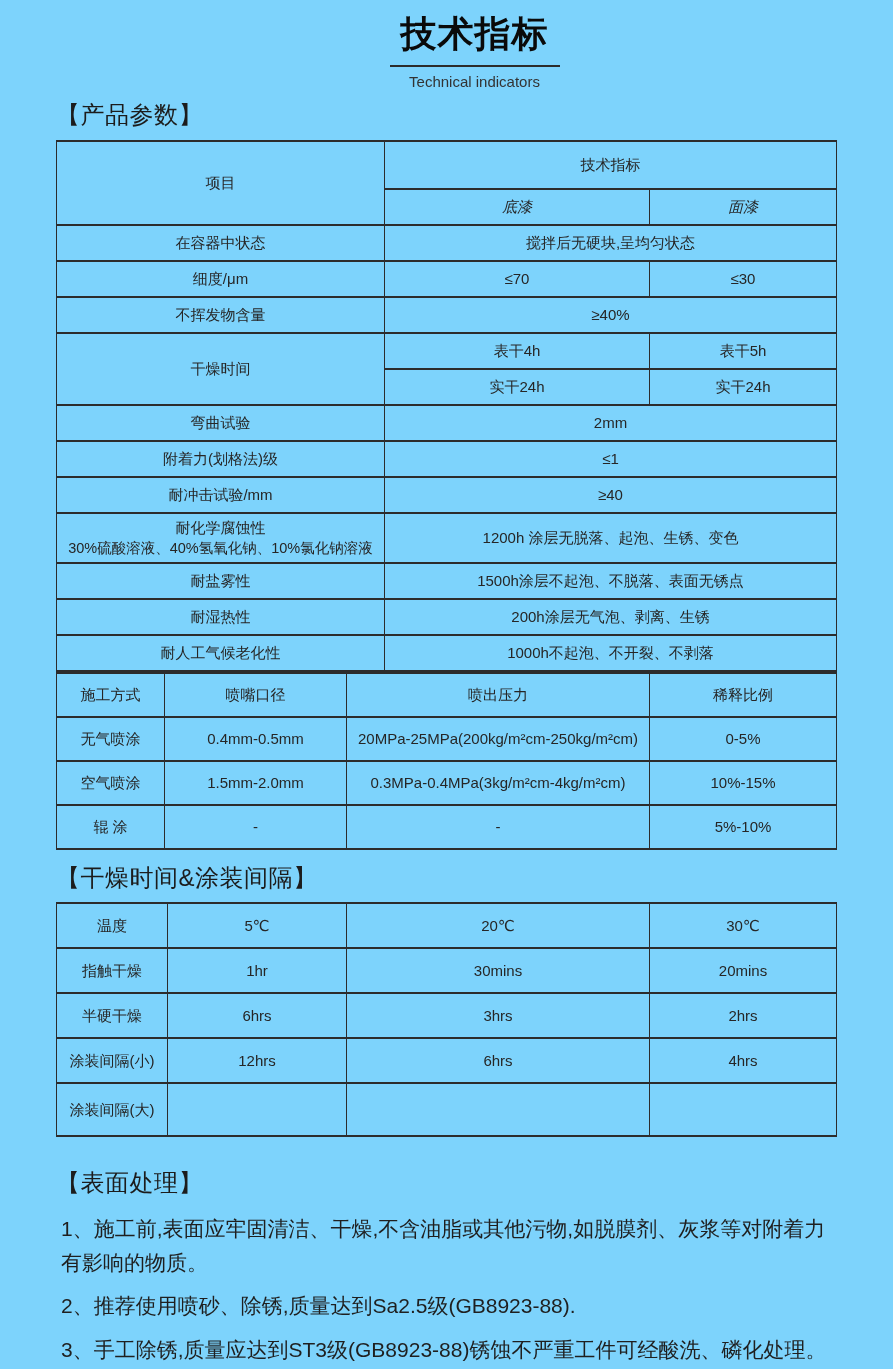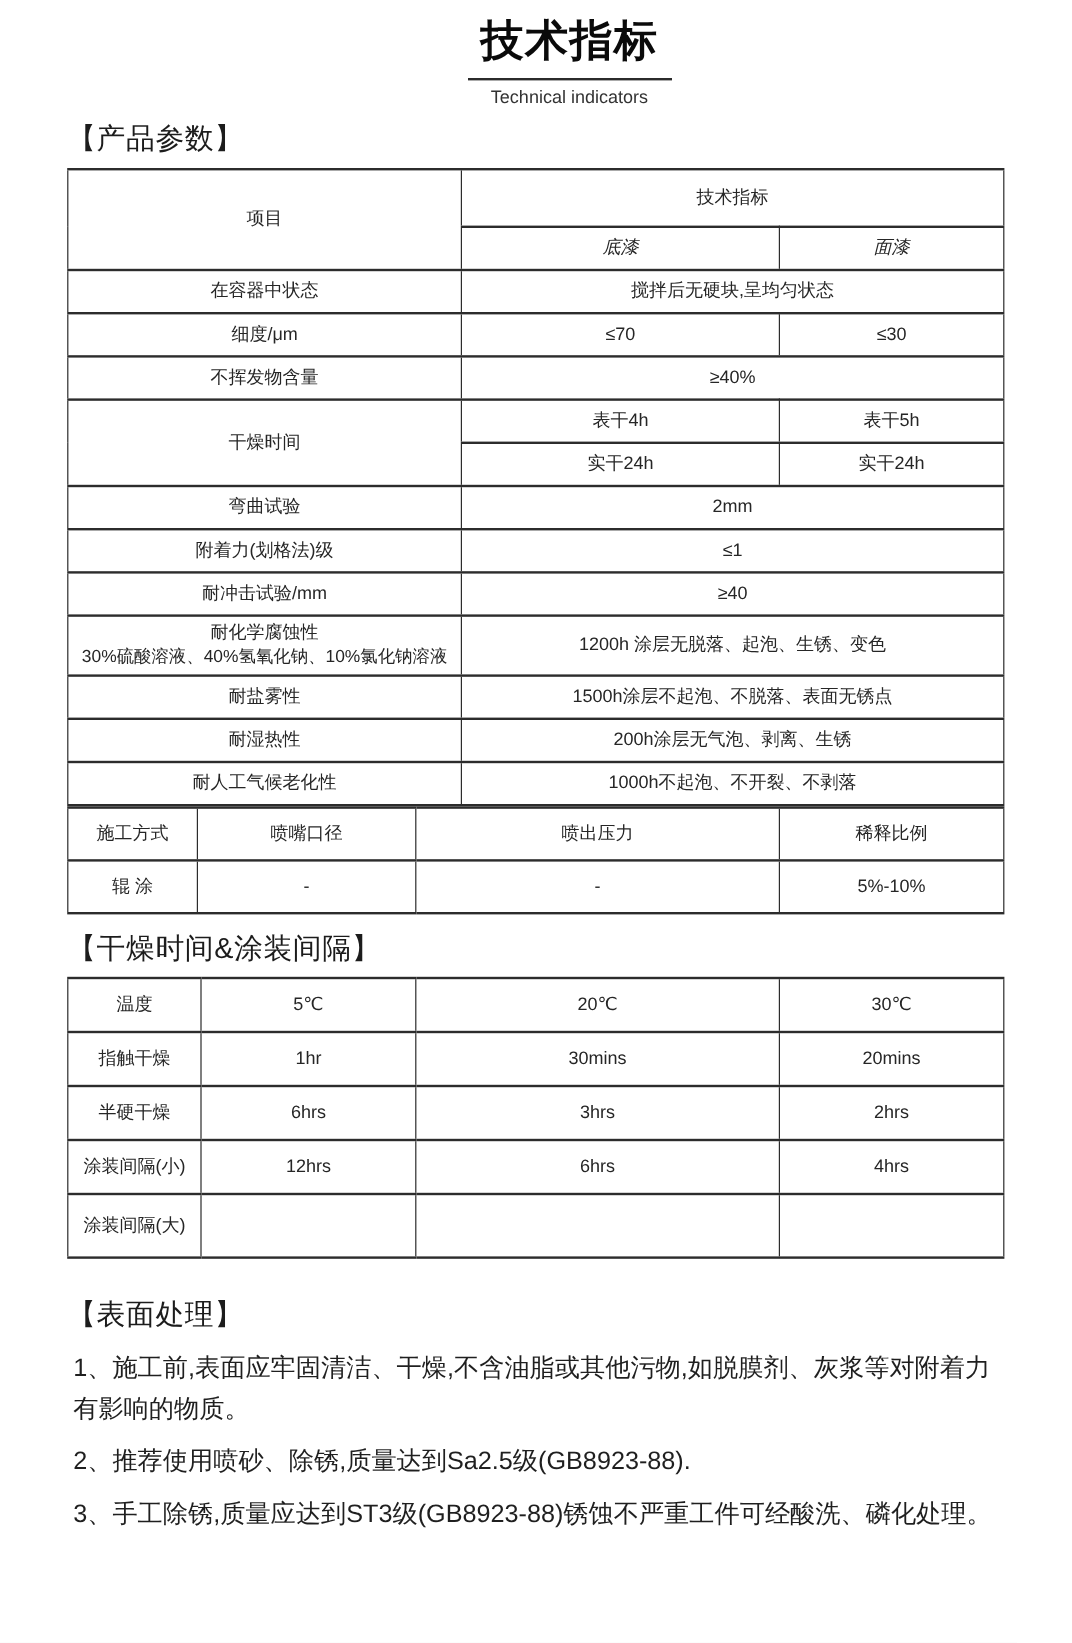--- a/index.html
+++ b/index.html
@@ -1,20 +1,20 @@
 <!DOCTYPE html>
 <html><head>
 <meta charset="utf-8">
 <style>
   html,body{margin:0;padding:0;}
   body{background:#e9e9e9;}
   .page{
     position:relative;
     width:893px;height:1369px;
-    background:#ffffff;
+    background:#7dd3fc;
     font-family:"Liberation Sans","DejaVu Sans",sans-serif;
     color:#262626;
     overflow:hidden;
     box-sizing:border-box;
   }
   
   .title-block{
     padding-top:13px;
     text-align:center;
     transform:translateX(28px);
@@ -180,20 +180,32 @@
             <col style="width:187px">
           </colgroup>
         <tbody>
           <tr>
             <td>施工方式</td>
             <td>喷嘴口径</td>
             <td>喷出压力</td>
             <td>稀释比例</td>
           </tr>
           <tr>
+            <td>无气喷涂</td>
+            <td>0.4mm-0.5mm</td>
+            <td>20MPa-25MPa(200kg/m²cm-250kg/m²cm)</td>
+            <td>0-5%</td>
+          </tr>
+          <tr>
+            <td>空气喷涂</td>
+            <td>1.5mm-2.0mm</td>
+            <td>0.3MPa-0.4MPa(3kg/m²cm-4kg/m²cm)</td>
+            <td>10%-15%</td>
+          </tr>
+          <tr>
             <td>辊 涂</td>
             <td>-</td>
             <td>-</td>
             <td>5%-10%</td>
           </tr>
         </tbody>
       </table>
     </section>
 
     <section>

